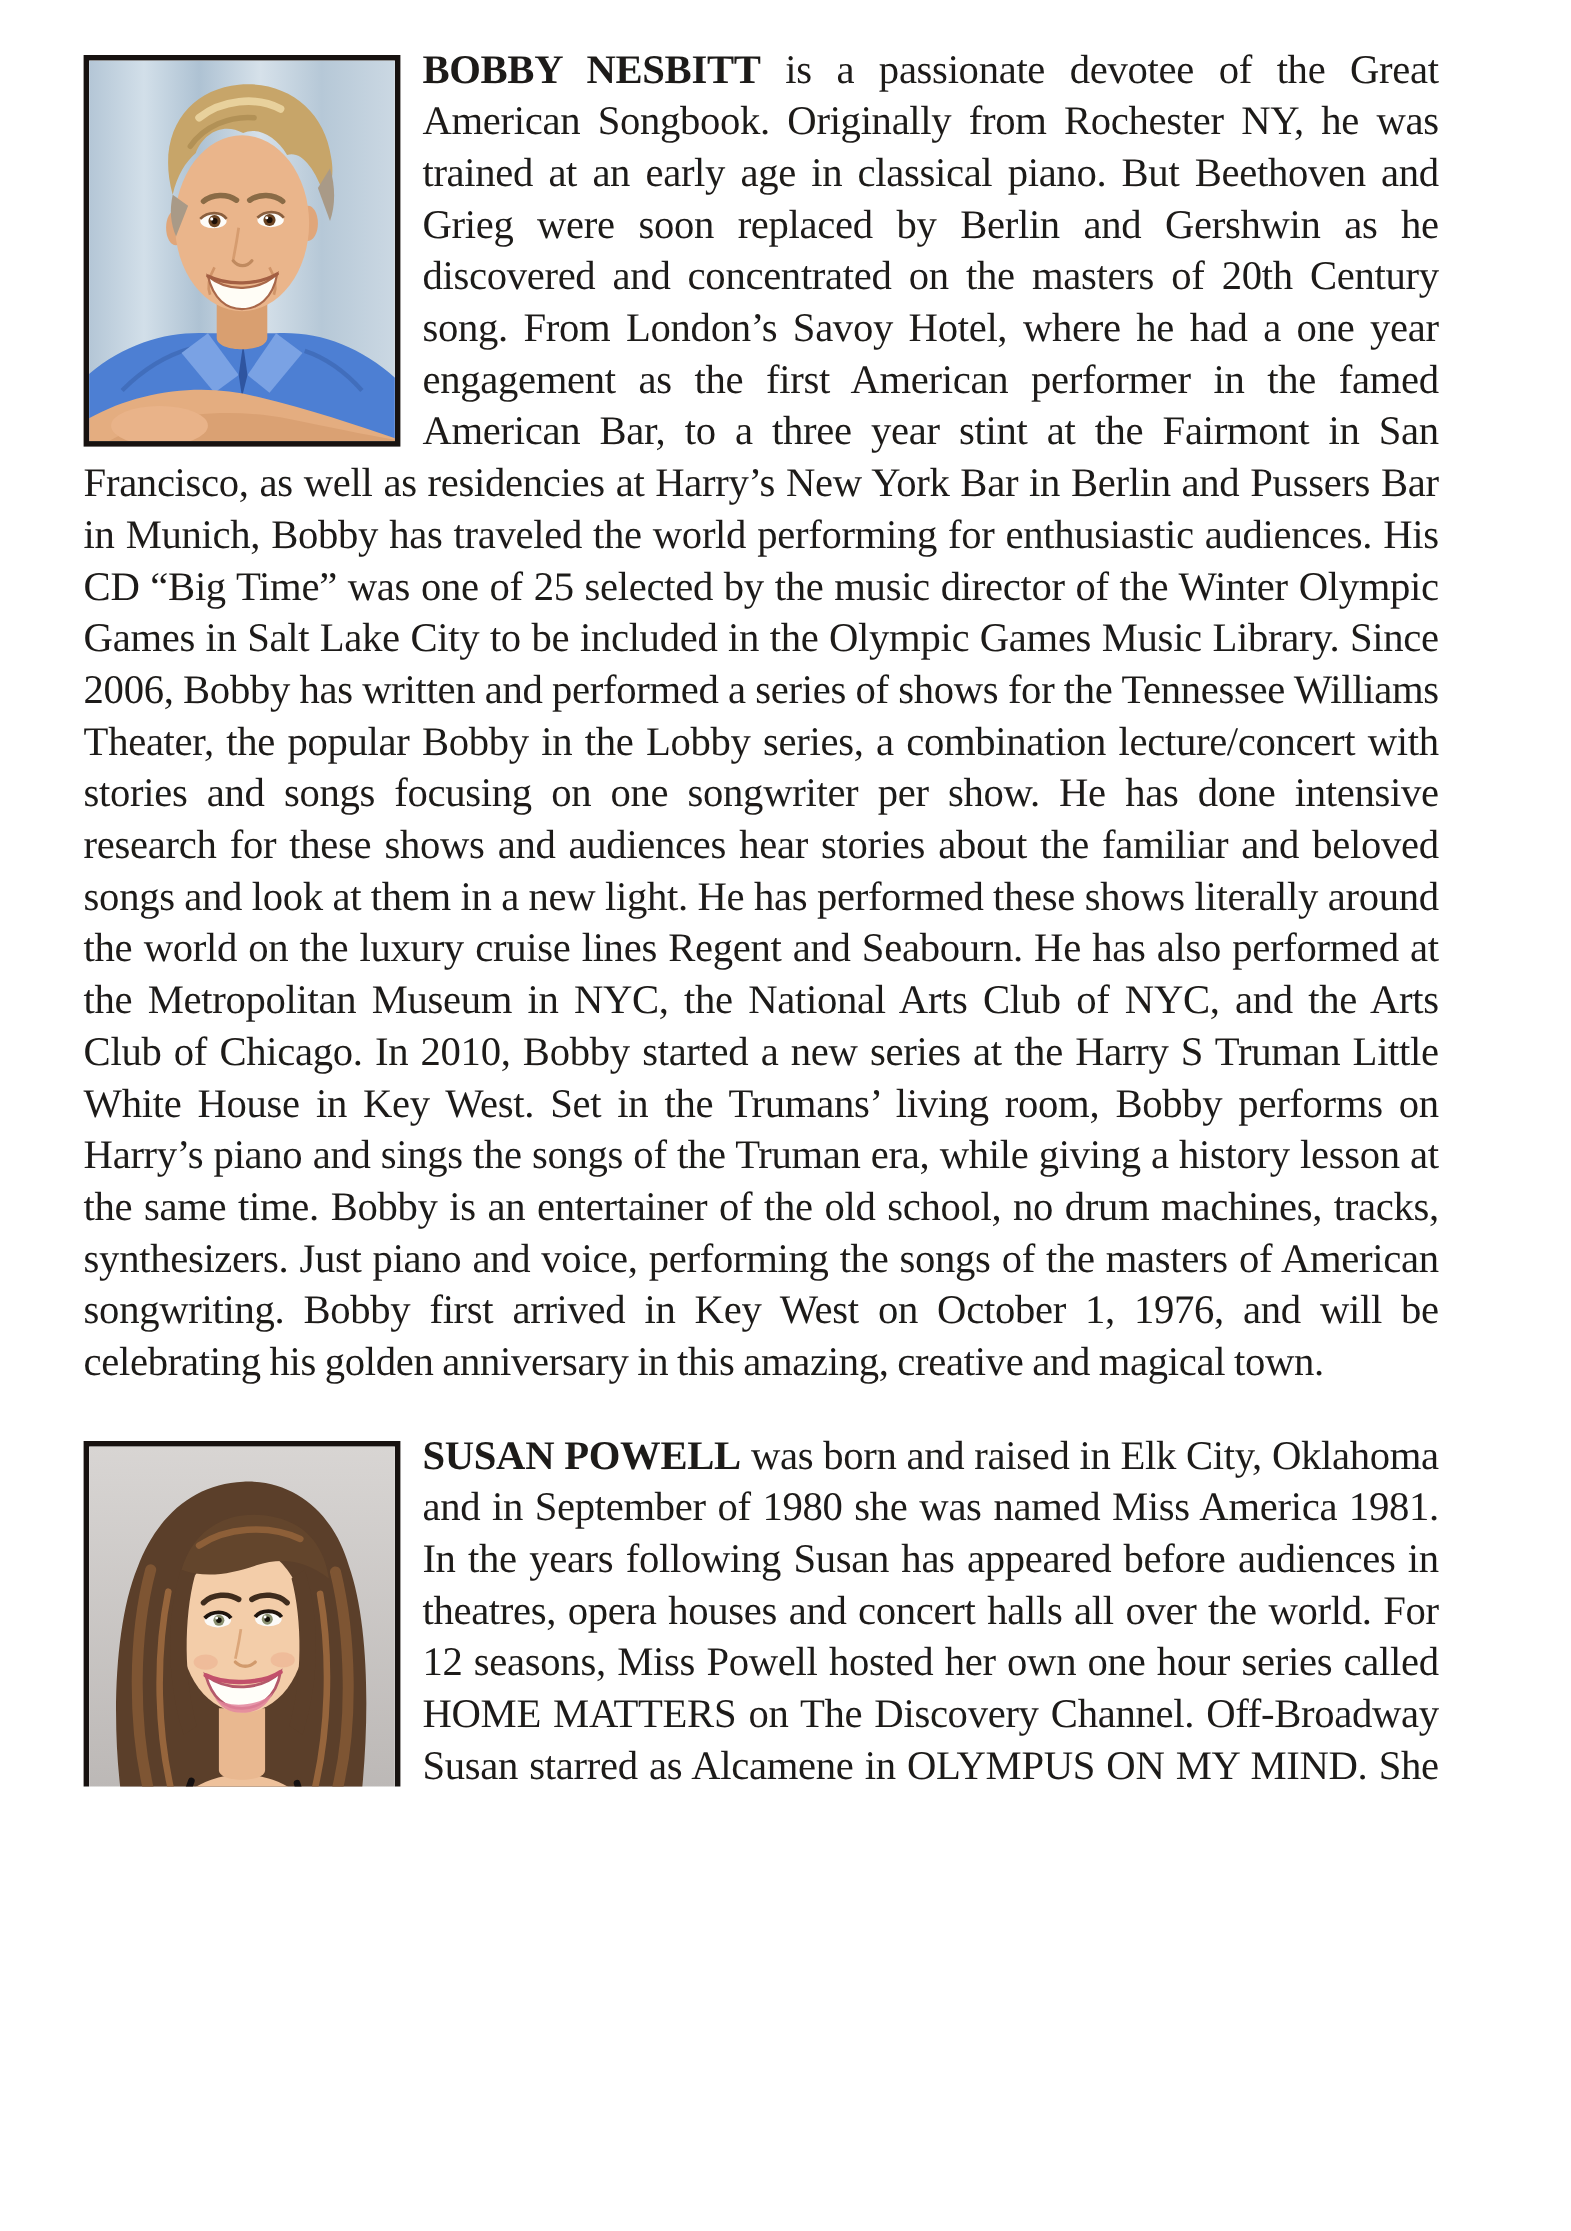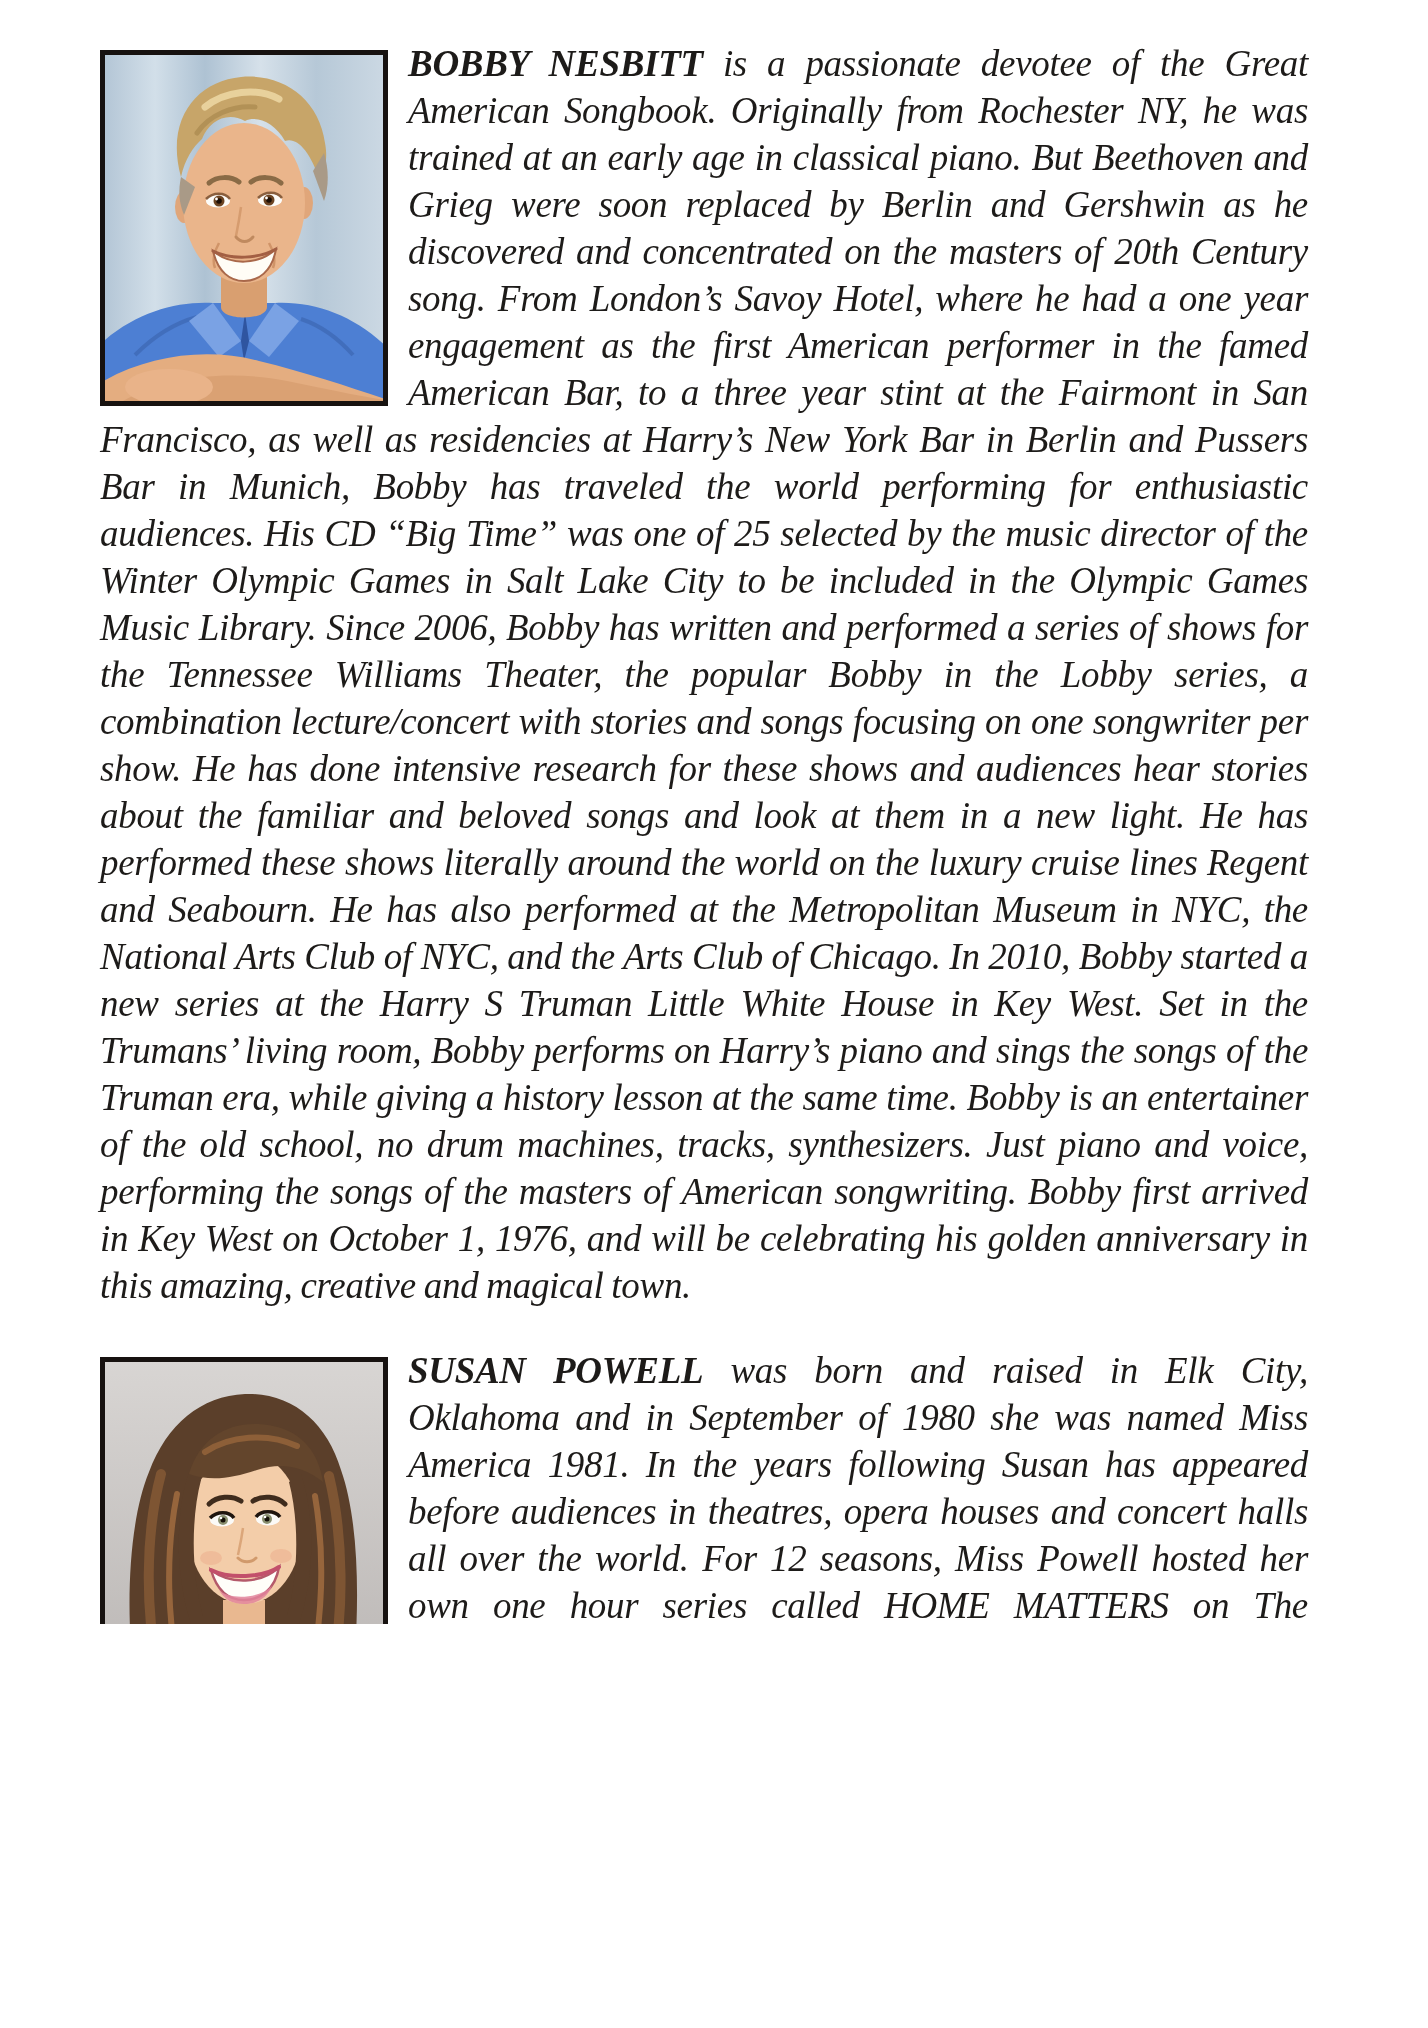--- a/index.html
+++ b/index.html
@@ -6,23 +6,22 @@
   body {
     width: 1428px; height: 2028px;
     background: #ffffff;
     font-family: "Liberation Serif", serif;
     color: #1d1b19;
     overflow: hidden;
   }
   .page {
     box-sizing: border-box;
     width: 1428px; height: 1624px;
-    padding: 40px 120px 0 100px;
+    padding: 40px 120px 0 76px;
     overflow: hidden;
-    font-style: italic;
   }
   .bio {
     font-size: 37px;
     line-height: 47px;
     letter-spacing: -0.3px;
     word-spacing: -1px;
     text-align: justify;
     clear: both;
   }
   .bio + .bio { margin-top: 38px; }

